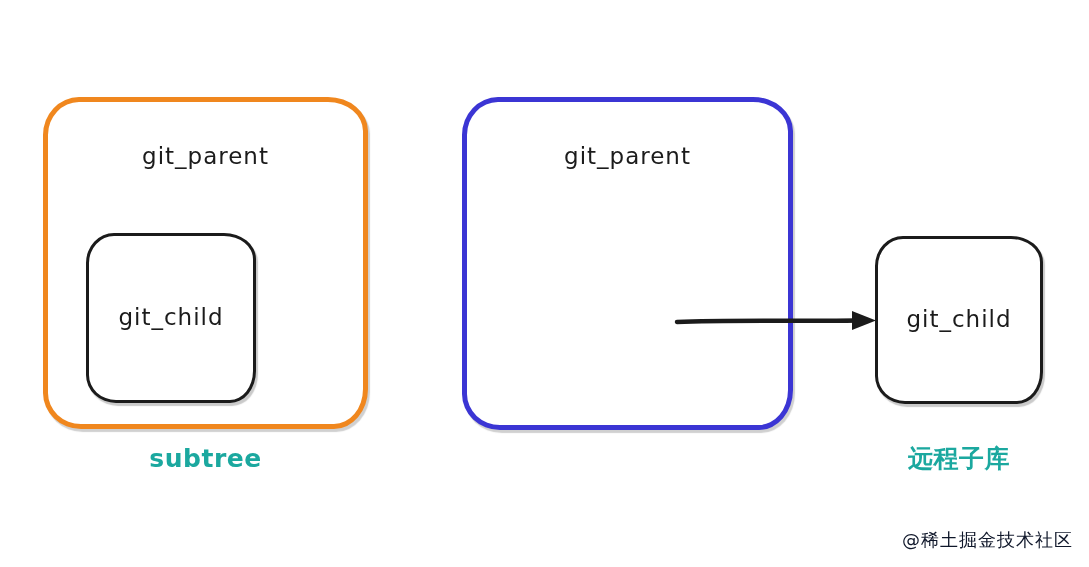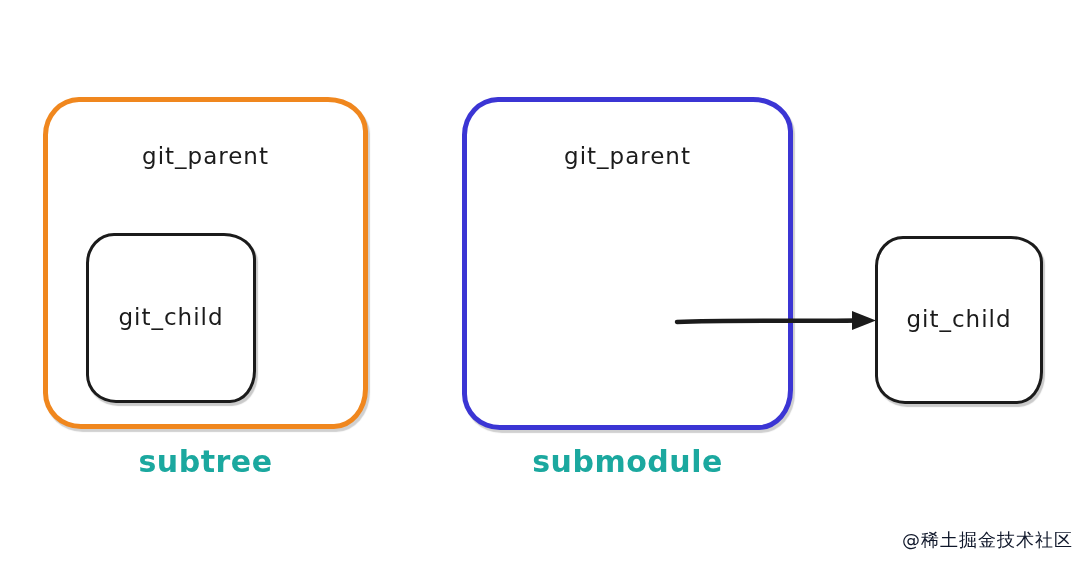--- a/index.html
+++ b/index.html
@@ -49,21 +49,21 @@
   .parent-label.for-orange { left: 43px;  width: 325px; }
   .parent-label.for-blue   { left: 462px; width: 331px; }
   .node-label {
     font-size: 23px;
     letter-spacing: 1px;
     line-height: 1.45;
   }
   .caption {
     position: absolute;
     text-align: center;
-    font-size: 30px;
+    font-size: 25px;
     font-weight: bold;
     color: #1BA89F;
     letter-spacing: 0.5px;
   }
   .caption.subtree   { left: 43px;  top: 444px; width: 325px; }
   .caption.submodule { left: 462px; top: 444px; width: 331px; }
   .caption.remote    { left: 875px; top: 442px; width: 168px; }
   .arrow-svg {
     position: absolute;
     left: 674px;
@@ -87,26 +87,26 @@
 
   <div class="outer-box orange"></div>
   <div class="parent-label for-orange">git_parent</div>
   <div class="inner-box subtree-child">
     <span class="node-label">git_child</span>
   </div>
   <div class="caption subtree">subtree</div>
 
   <div class="outer-box blue"></div>
   <div class="parent-label for-blue">git_parent</div>
-  <div class="caption submodule">submodule</div>
 
   <svg class="arrow-svg" viewBox="0 0 206 46" xmlns="http://www.w3.org/2000/svg">
     <path d="M 3 24 C 55 21.5, 125 23.5, 182 22.5" stroke="#1b1b1b" stroke-width="4.5" fill="none" stroke-linecap="round"></path>
     <polygon points="178,13 202,22.5 178,32" fill="#1b1b1b"></polygon>
   </svg>
 
   <div class="inner-box remote-child">
     <span class="node-label">git_child</span>
   </div>
+  <div class="caption remote">远程子库</div>
 
   <div class="watermark">@稀土掘金技术社区</div>
 
 </div>
 
 </body></html>

